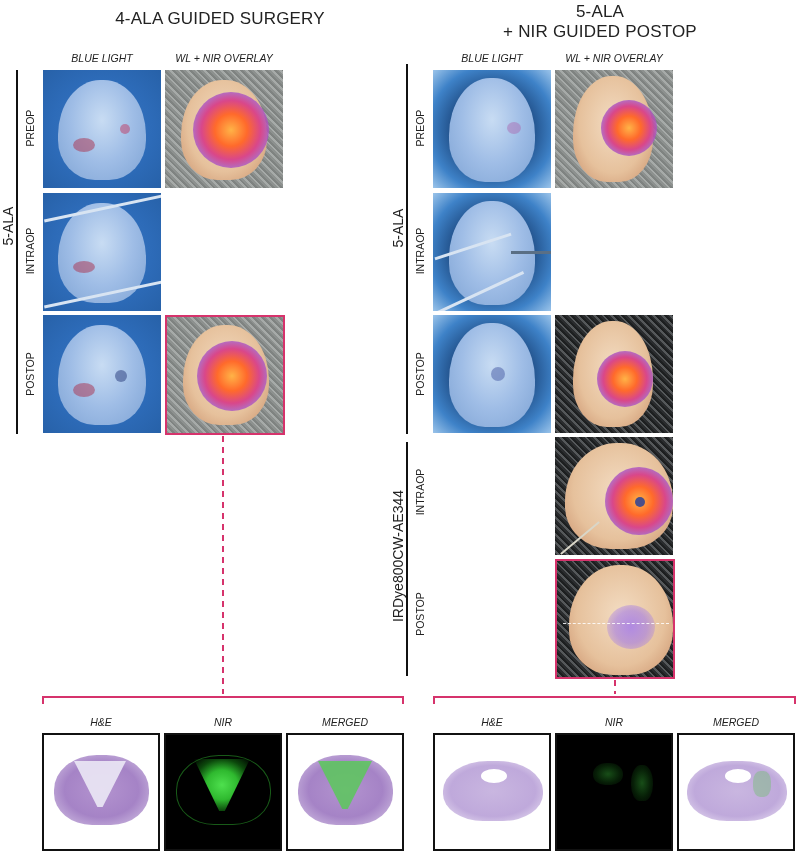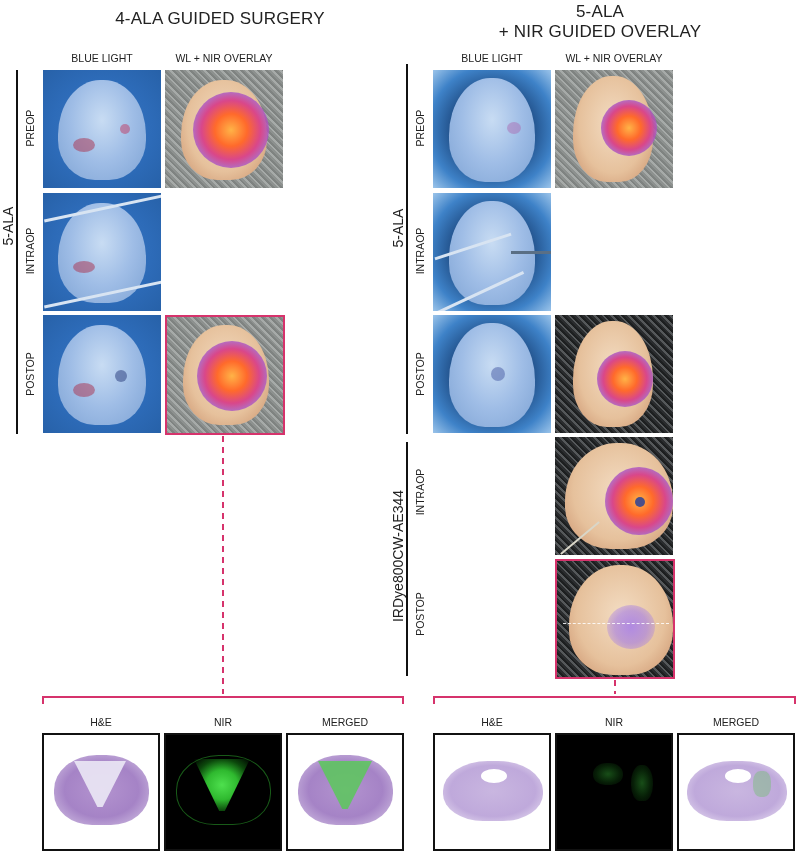--- a/index.html
+++ b/index.html
@@ -1,20 +1,20 @@
 <!DOCTYPE html>
 <html><head>
 <meta charset="utf-8">
 <style>
   * { box-sizing: border-box; margin: 0; padding: 0; }
   body { width: 797px; height: 851px; background: #fff; position: relative; overflow: hidden;
          font-family: "Liberation Sans", sans-serif; color: #222; }
   .abs { position: absolute; }
   .title { font-size: 17px; text-align: center; color: #222; letter-spacing: 0.2px; }
-  .colhdr { font-size: 10.5px; text-align: center; color: #222; }
+  .colhdr { font-size: 10.5px; text-align: center; color: #222; font-style: italic; }
   .rowlbl { font-size: 10.5px; transform: rotate(-90deg); transform-origin: center; white-space: nowrap; text-align: center; }
   .grouplbl { font-size: 14px; transform: rotate(-90deg); transform-origin: center; white-space: nowrap; text-align: center; }
   .vbar { background: #111; width: 1.5px; }
   .panel { overflow: hidden; }
   .pink { border: 2px solid #d6336c; }
   .blue-bg { background: radial-gradient(ellipse at 50% 50%, #3a78c2 0%, #2d6bb8 60%, #2761a8 100%); }
   .blue-bg2 { background: radial-gradient(ellipse at 50% 50%, #2a5f9e 0%, #1f4c84 45%, #3e82c8 75%, #9bc4ea 100%); }
   .gray-bg { background: repeating-linear-gradient(45deg, #8d918f 0 2px, #a6aaa8 2px 4px, #7f8381 4px 6px); }
   .gray-dark { background: repeating-linear-gradient(45deg, #2a2c2e 0 2px, #55585a 2px 4px, #1d1f20 4px 6px); }
   .brain-blue { position: absolute; border-radius: 48% 48% 42% 42% / 55% 55% 40% 40%;
@@ -97,21 +97,21 @@
 <div class="hist black" style="left:164px; top:733px; width:118px; height:118px;">
   <div class="tissue" style="left:10px; top:20px; width:95px; height:70px; border:1px solid rgba(40,150,40,0.6);"></div>
   <div class="wedge nir-green" style="left:28px; top:24px; width:56px; height:52px;"></div>
 </div>
 <div class="hist white" style="left:286px; top:733px; width:118px; height:118px;">
   <div class="tissue he" style="left:10px; top:20px; width:95px; height:70px;"></div>
   <div class="wedge" style="left:30px; top:26px; width:54px; height:48px; background:rgba(90,200,90,0.85);"></div>
 </div>
 
 <div class="abs title" style="left:480px; top:2px; width:240px;">5-ALA</div>
-<div class="abs title" style="left:470px; top:22px; width:260px;">+ NIR GUIDED OVERLAY</div>
+<div class="abs title" style="left:470px; top:22px; width:260px;">+ NIR GUIDED POSTOP</div>
 
 <div class="abs colhdr" style="left:433px; top:52px; width:118px;">BLUE LIGHT</div>
 <div class="abs colhdr" style="left:553px; top:52px; width:122px;">WL + NIR OVERLAY</div>
 
 <div class="abs vbar" style="left:406px; top:64px; height:370px;"></div>
 <div class="abs grouplbl" style="left:368px; top:220px; width:60px;">5-ALA</div>
 <div class="abs vbar" style="left:406px; top:442px; height:234px;"></div>
 <div class="abs grouplbl" style="left:328px; top:548px; width:140px;">IRDye800CW-AE344</div>
 
 <div class="abs rowlbl" style="left:390px; top:122px; width:60px;">PREOP</div>

